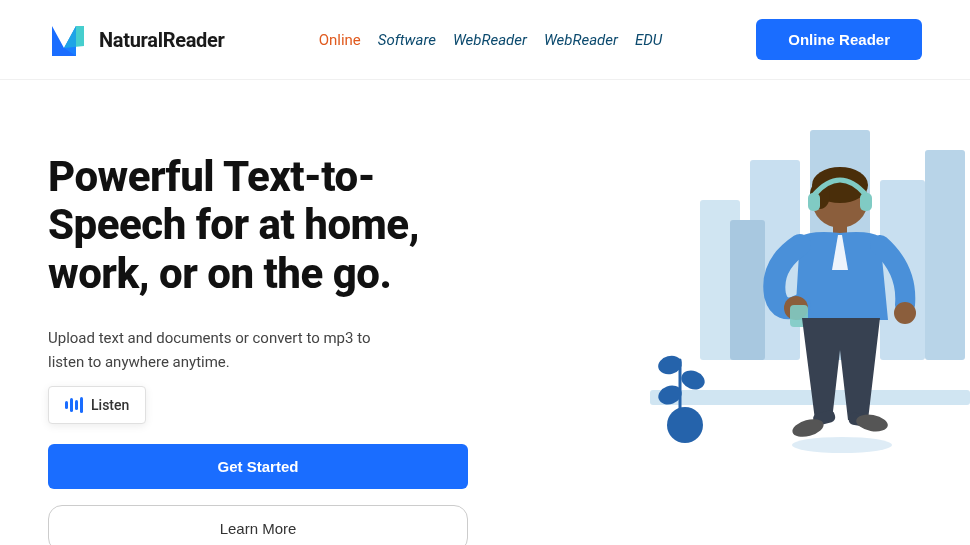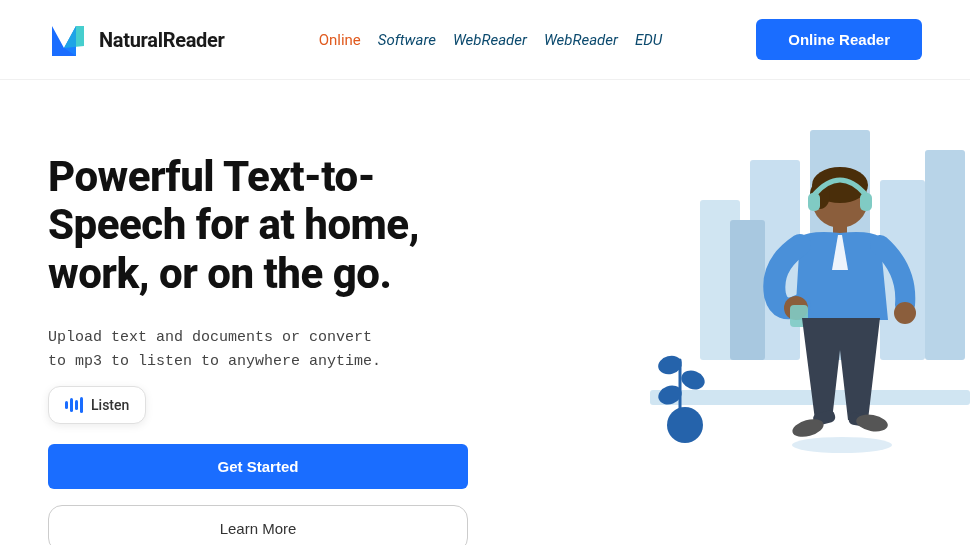--- a/index.html
+++ b/index.html
@@ -104,30 +104,29 @@
       margin-bottom: 28px;
       letter-spacing: -0.5px;
     }
 
     .hero-subtext {
       font-size: 15px;
       color: #444444;
       line-height: 1.6;
       margin-bottom: 12px;
       max-width: 340px;
-      font-family: Liberation Mono, monospace;
     }
 
     .listen-bar {
       display: flex;
       align-items: center;
       gap: 8px;
       background: #ffffff;
       border: 1px solid #e0e0e0;
-      border-radius: 12px;
+      border-radius: 4px;
       padding: 10px 16px;
       width: fit-content;
       margin-bottom: 20px;
       box-shadow: 0 2px 8px rgba(0,0,0,0.08);
     }
 
     .sound-icon {
       display: flex;
       align-items: center;
       gap: 2px;

